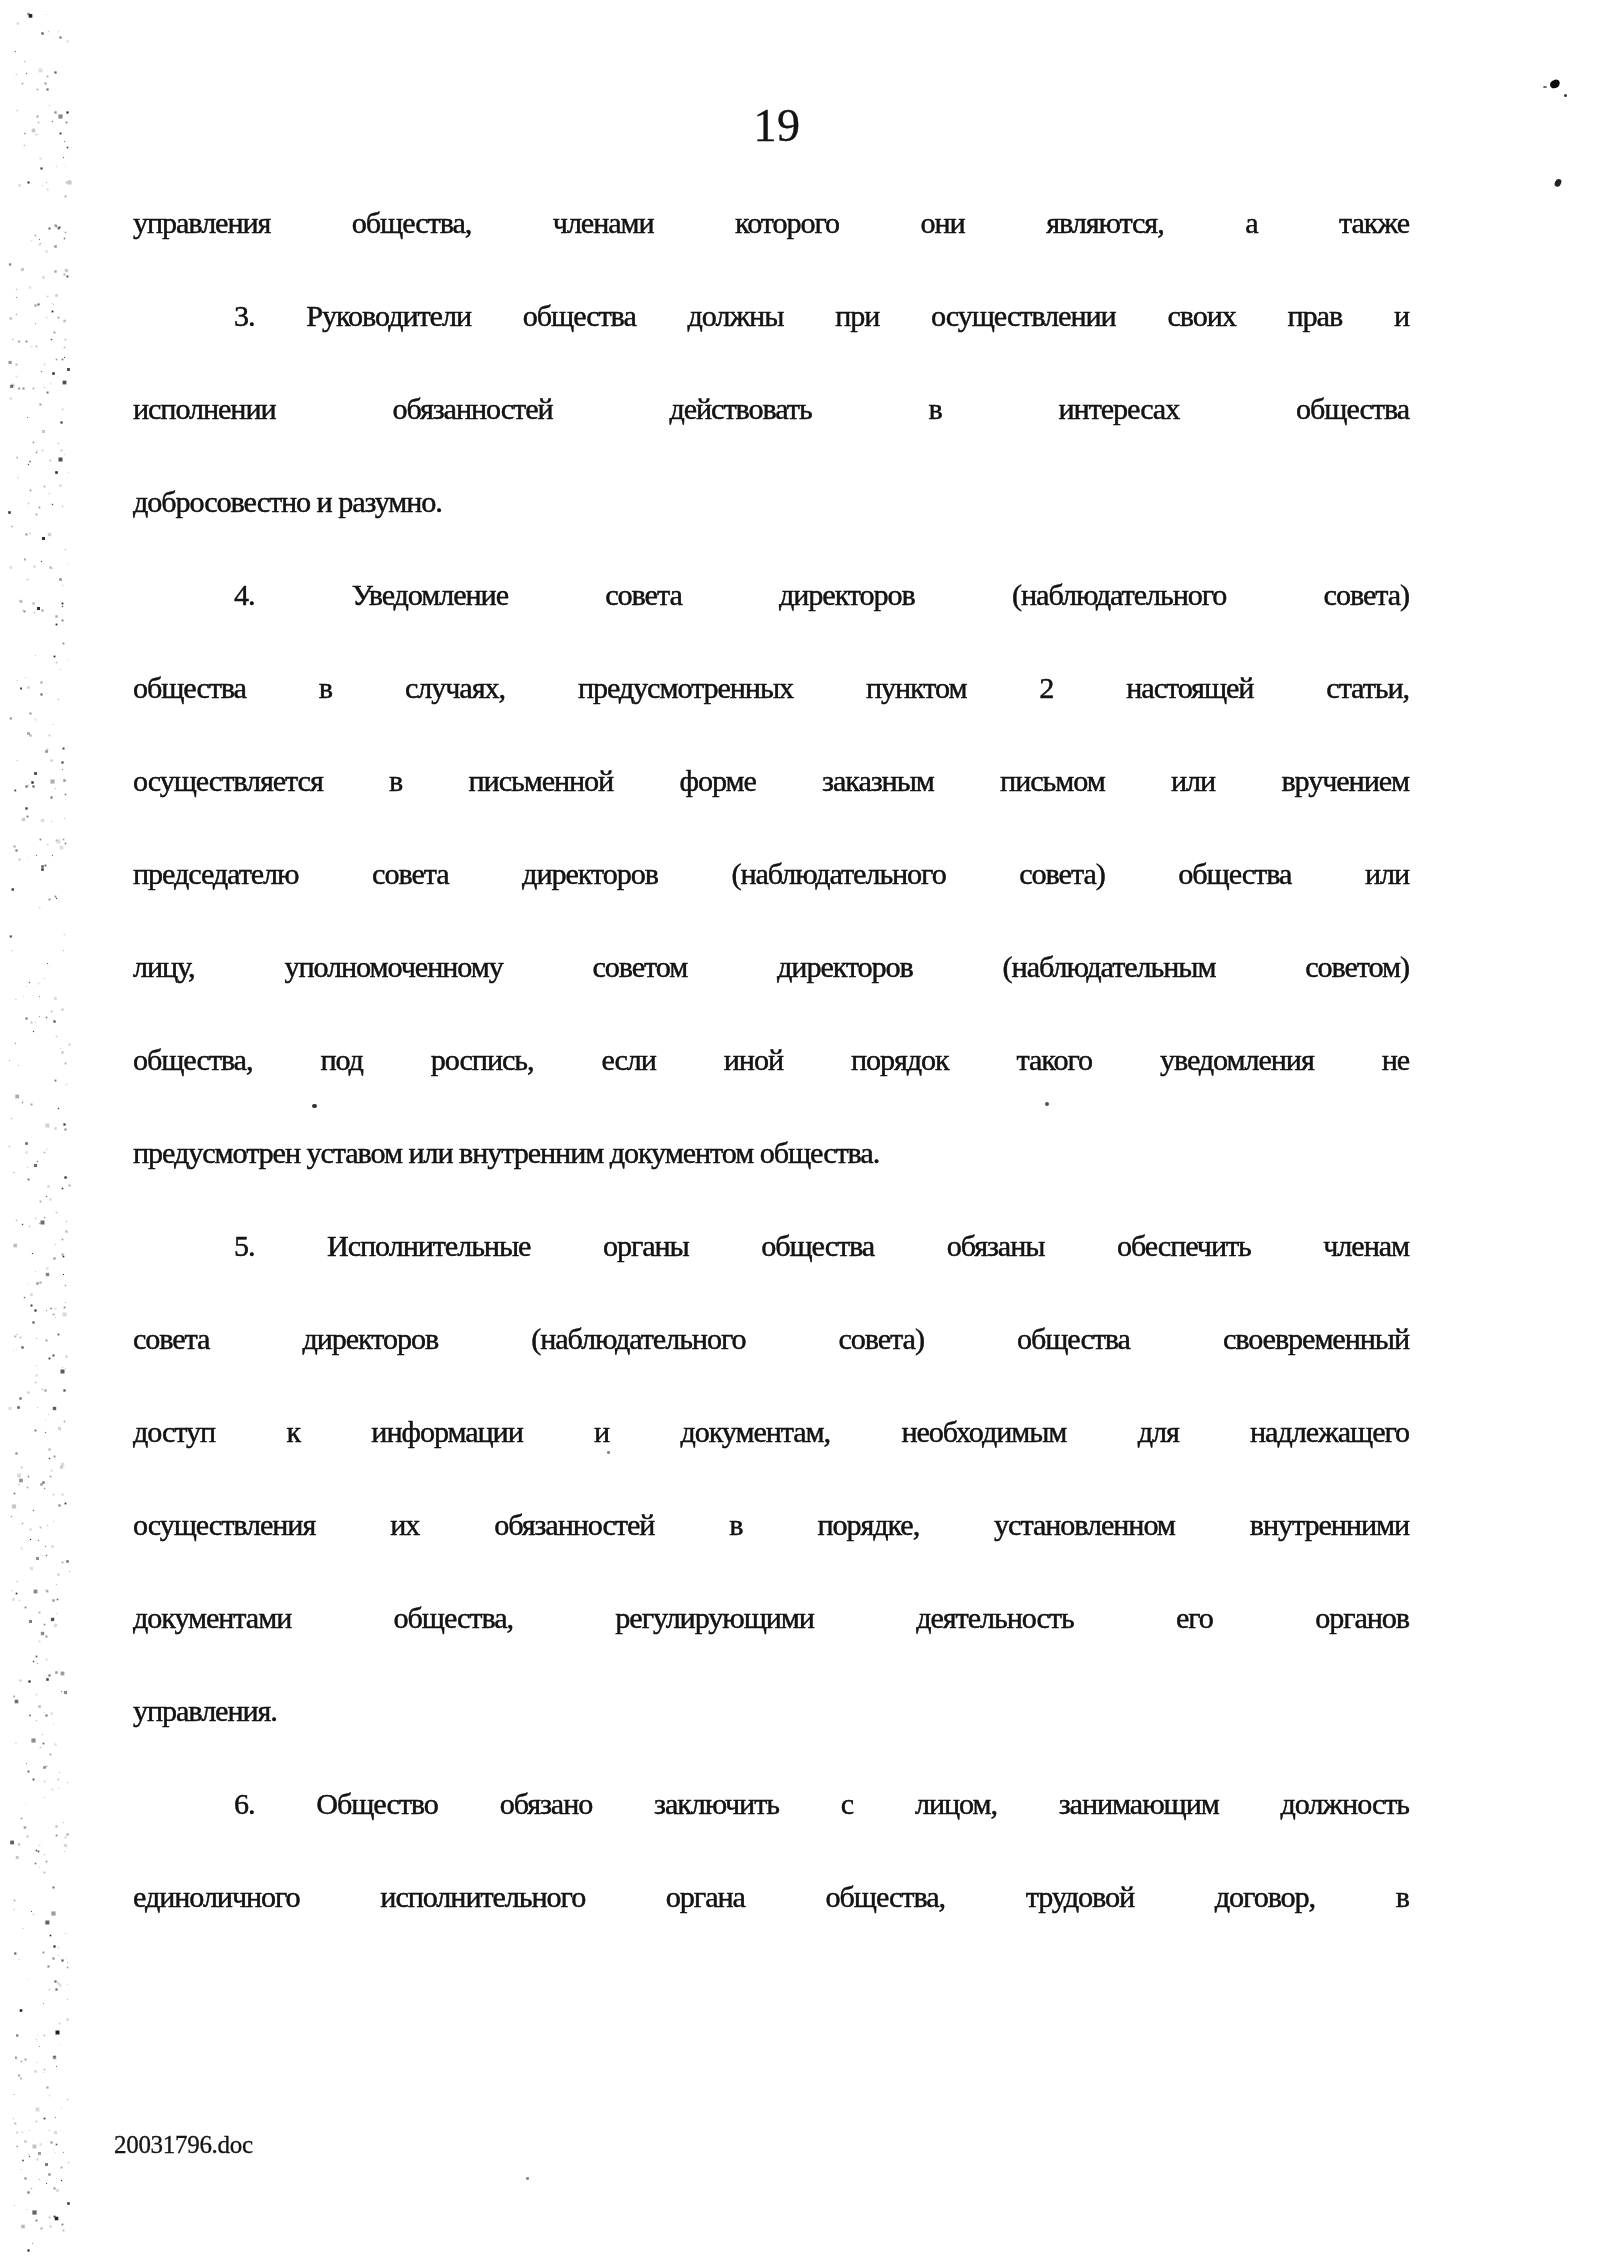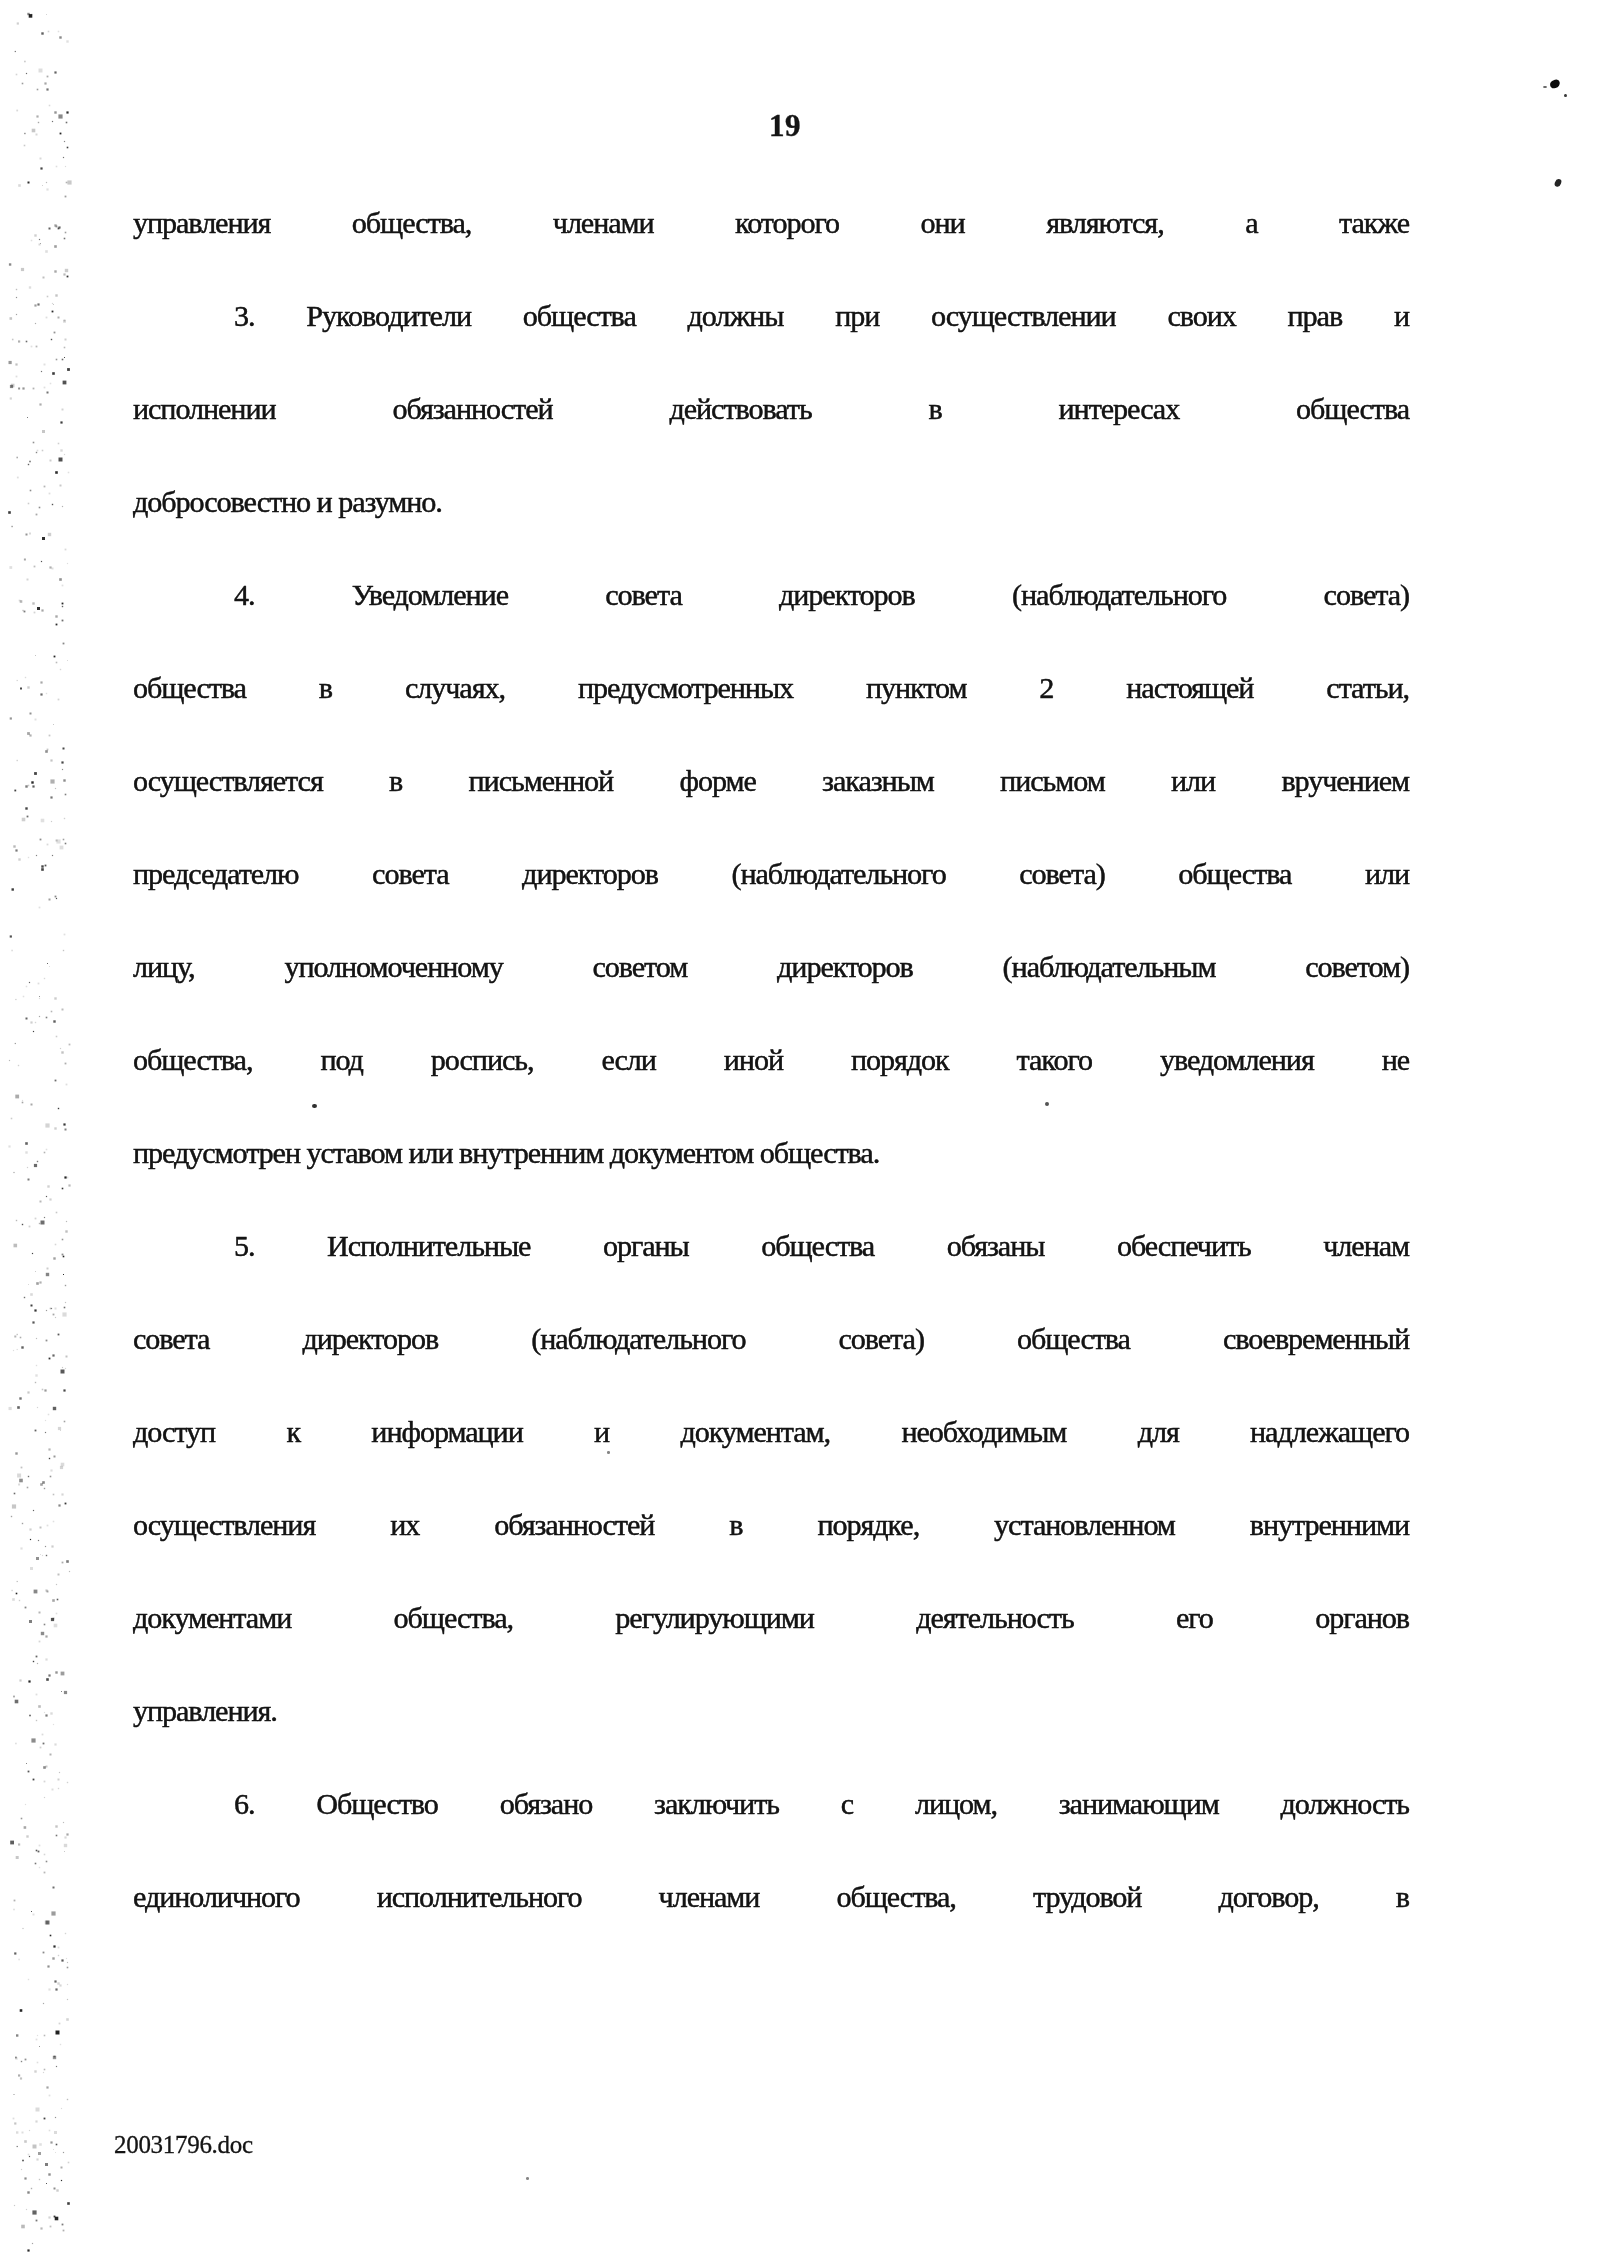--- a/index.html
+++ b/index.html
@@ -12,28 +12,27 @@
     width: 1618px;
     height: 2261px;
     background: var(--paper, #ffffff);
     overflow: hidden;
     font-family: "Liberation Serif", "DejaVu Serif", serif;
     color: var(--ink, #141414);
   }
   
   .page-number {
     position: absolute;
-    left: 147px;
+    left: 139px;
     top: 103px;
     width: 1276px;
     text-align: center;
-    font-size: 31px;
+    font-size: 46px;
     line-height: 45px;
     letter-spacing: 0.6px;
-    font-weight: bold;
     -webkit-text-stroke: 0.4px currentColor;
   }
   
   .text-block {
     position: absolute;
     left: 133px;
     top: 176px;
     width: 1276px;
   }
   .line {
@@ -107,21 +106,21 @@
       <div class="line justify">лицу, уполномоченному советом директоров (наблюдательным советом)</div>
       <div class="line justify">общества, под роспись, если иной порядок такого уведомления не</div>
       <div class="line">предусмотрен уставом или внутренним документом общества.</div>
       <div class="line justify indent">5. Исполнительные органы общества обязаны обеспечить членам</div>
       <div class="line justify">совета директоров (наблюдательного совета) общества своевременный</div>
       <div class="line justify">доступ к информации и документам, необходимым для надлежащего</div>
       <div class="line justify">осуществления их обязанностей в порядке, установленном внутренними</div>
       <div class="line justify">документами общества, регулирующими деятельность его органов</div>
       <div class="line">управления.</div>
       <div class="line justify indent">6. Общество обязано заключить с лицом, занимающим должность</div>
-      <div class="line justify">единоличного исполнительного членами общества, трудовой договор, в</div>
+      <div class="line justify">единоличного исполнительного органа общества, трудовой договор, в</div>
     </div>
 
   <div class="footer">20031796.doc</div>
 
   <div class="noise-strip" style="box-shadow: rgba(0, 0, 0, 0.71) 47px 1679px 0px 0.8px, rgba(0, 0, 0, 0.16) 62px 1494px 0px 0.6px, rgba(0, 0, 0, 0.78) 64px 1124px 0px 0.6px, rgba(0, 0, 0, 0.12) 67px 41px 0px 0.7px, rgba(0, 0, 0, 0.68) 22px 1224px 0px 0.2px, rgba(0, 0, 0, 0.41) 11.6px 526px 0px 0.2px, rgba(0, 0, 0, 0.48) 28px 2192px 0px 0.7px, rgba(0, 0, 0, 0.62) 28px 464px 0px 0.2px, rgba(0, 0, 0, 0.61) 55px 72px 0px 0.6px, rgba(0, 0, 0, 0.29) 14.8px 1336px 0px 0.5px, rgba(0, 0, 0, 0.15) 49px 105px 0px 0.3px, rgba(0, 0, 0, 0.18) 21px 2169px 0px 0.1px, rgba(0, 0, 0, 0.61) 62px 606px 0px 0.2px, rgba(0, 0, 0, 0.12) 19px 600px 0px 0.4px, rgba(0, 0, 0, 0.34) 56px 226px 0px 0.5px, rgba(0, 0, 0, 0.2) 55px 998px 0px 0.7px, rgba(0, 0, 0, 0.56) 43px 1743px 0px 0.4px, rgba(0, 0, 0, 0.12) 46px 1922px 0px 1.4px, rgba(0, 0, 0, 0.14) 62px 1464px 0px 1.3px, rgba(0, 0, 0, 0.3) 66px 182px 0px 0.3px, rgba(0, 0, 0, 0.53) 16px 850px 0px 0.6px, rgba(0, 0, 0, 0.53) 38px 1540px 0px 0.1px, rgba(0, 0, 0, 0.85) 29px 1681px 0px 0.6px, rgba(0, 0, 0, 0.12) 10.3px 567px 0px 0.9px, rgba(0, 0, 0, 0.13) 31px 1568px 0px 1px, rgba(0, 0, 0, 0.14) 58px 1947px 0px 0.4px, rgba(0, 0, 0, 0.45) 46px 1861px 0px 0.3px, rgba(0, 0, 0, 0.13) 22px 1100px 0px 0.1px, rgba(0, 0, 0, 0.6) 36px 1656px 0px 0.4px, rgba(0, 0, 0, 0.63) 11.6px 1842px 0px 1.4px, rgba(0, 0, 0, 0.32) 47px 1591px 0px 0.5px, rgba(0, 0, 0, 0.35) 24.4px 559px 0px 0.5px, rgba(0, 0, 0, 0.58) 26px 341px 0px 0.3px, rgba(0, 0, 0, 0.25) 58px 1574px 0px 0.5px, rgba(0, 0, 0, 0.5) 46px 1017px 0px 0.3px, rgba(0, 0, 0, 0.23) 34px 2146px 0px 1.5px, rgba(0, 0, 0, 0.12) 36px 1375px 0px 0.7px, rgba(0, 0, 0, 0.31) 40px 1282px 0px 0.6px, rgba(0, 0, 0, 0.17) 46px 14px 0px 0px, rgba(0, 0, 0, 0.31) 50px 567px 0px 0.6px, rgba(0, 0, 0, 0.27) 66px 1221px 0px 0.1px, rgba(0, 0, 0, 0.79) 67px 276px 0px 0.4px, rgba(0, 0, 0, 0.13) 36px 1365px 0px 0.2px, rgba(0, 0, 0, 0.43) 30px 713px 0px 0.5px, rgba(0, 0, 0, 0.64) 58px 228px 0px 0.4px, rgba(0, 0, 0, 0.68) 36px 1850px 0px 0.3px, rgba(0, 0, 0, 0.62) 42px 33px 0px 0.7px, rgba(0, 0, 0, 0.44) 46px 1340px 0px 0.4px, rgba(0, 0, 0, 0.12) 9px 1146px 0px 0.6px, rgba(0, 0, 0, 0.13) 56px 1613px 0px 0.3px, rgba(0, 0, 0, 0.2) 27px 1836px 0px 0.7px, rgba(0, 0, 0, 0.16) 44px 1781px 0px 0.4px, rgba(0, 0, 0, 0.55) 49px 1675px 0px 0.6px, rgba(0, 0, 0, 0.59) 41px 694px 0px 0.6px, rgba(0, 0, 0, 0.13) 29.5px 287px 0px 0.7px, rgba(0, 0, 0, 0.13) 25px 1804px 0px 0.1px, rgba(0, 0, 0, 0.38) 37px 1283px 0px 0.8px, rgba(0, 0, 0, 0.77) 12.2px 889px 0px 0.7px, rgba(0, 0, 0, 0.39) 53px 1913px 0px 1.6px, rgba(0, 0, 0, 0.25) 66px 1231px 0px 0.7px, rgba(0, 0, 0, 0.13) 39px 998px 0px 0.1px, rgba(0, 0, 0, 0.86) 63px 1256px 0px 0.3px, rgba(0, 0, 0, 0.65) 29.5px 1715px 0px 0.3px, rgba(0, 0, 0, 0.19) 23px 819px 0px 1.3px, rgba(0, 0, 0, 0.37) 63px 839px 0px 0.3px, rgba(0, 0, 0, 0.18) 11.6px 1590px 0px 0.2px, rgba(0, 0, 0, 0.17) 49px 2217px 0px 0.6px, rgba(0, 0, 0, 0.83) 32px 782px 0px 0.7px, rgba(0, 0, 0, 0.48) 16.7px 2035px 0px 0.7px, rgba(0, 0, 0, 0.56) 24px 1297px 0px 0.2px, rgba(0, 0, 0, 0.13) 16px 376px 0px 0.4px, rgba(0, 0, 0, 0.31) 18.6px 341px 0px 0.6px, rgba(0, 0, 0, 0.19) 58px 1779px 0px 0.5px, rgba(0, 0, 0, 0.15) 44px 978px 0px 0.2px, rgba(0, 0, 0, 0.22) 49px 735px 0px 0.4px, rgba(0, 0, 0, 0.76) 58px 1108px 0px 0.2px, rgba(0, 0, 0, 0.72) 63px 748px 0px 0.5px, rgba(0, 0, 0, 0.43) 45px 1546px 0px 0.1px, rgba(0, 0, 0, 0.18) 48px 31px 0px 0.3px, rgba(0, 0, 0, 0.4) 54px 1456px 0px 0.5px, rgba(0, 0, 0, 0.79) 62px 1188px 0px 0.3px, rgba(0, 0, 0, 0.14) 16.7px 2132px 0px 0.7px, rgba(0, 0, 0, 0.68) 41px 561px 0px 0.1px, rgba(0, 0, 0, 0.17) 65px 1368px 0px 0.1px, rgba(0, 0, 0, 0.14) 61px 2108px 0px 0.1px, rgba(0, 0, 0, 0.2) 12.2px 385px 0px 1.3px, rgba(0, 0, 0, 0.22) 43px 431px 0px 1px, rgba(0, 0, 0, 0.23) 35px 655px 0px 0px, rgba(0, 0, 0, 0.12) 64px 321px 0px 0.9px, rgba(0, 0, 0, 0.35) 42px 610px 0px 0.6px, rgba(0, 0, 0, 0.32) 58px 317px 0px 0.5px, rgba(0, 0, 0, 0.42) 26px 534px 0px 0.5px, rgba(0, 0, 0, 0.77) 53px 373px 0px 0.8px, rgba(0, 0, 0, 0.16) 35px 1022px 0px 0.2px, rgba(0, 0, 0, 0.15) 65px 549px 0px 0.4px, rgba(0, 0, 0, 0.26) 62px 1009px 0px 0.5px, rgba(0, 0, 0, 0.21) 60px 485px 0px 0.5px, rgba(0, 0, 0, 0.13) 46px 251px 0px 0.8px, rgba(0, 0, 0, 0.83) 54px 1946px 0px 0.6px, rgba(0, 0, 0, 0.19) 55px 1128px 0px 0.7px, rgba(0, 0, 0, 0.72) 42px 866px 0px 0.7px, rgba(0, 0, 0, 0.35) 53px 1600px 0px 0.8px, rgba(0, 0, 0, 0.38) 35px 305px 0px 0.6px, rgba(0, 0, 0, 0.17) 35px 1218px 0px 0.4px, rgba(0, 0, 0, 0.69) 29px 2156px 0px 0.1px, rgba(0, 0, 0, 0.45) 62px 1254px 0px 0.4px, rgba(0, 0, 0, 0.17) 59px 2023px 0px 0.4px, rgba(0, 0, 0, 0.69) 56px 2144px 0px 0.3px, rgba(0, 0, 0, 0.12) 46px 693px 0px 0.2px, rgba(0, 0, 0, 0.48) 25px 1607px 0px 0.4px, rgba(0, 0, 0, 0.47) 59px 1505px 0px 0.6px, rgba(0, 0, 0, 0.33) 40px 243px 0px 0px, rgba(0, 0, 0, 0.16) 58px 1788px 0px 0.2px, rgba(0, 0, 0, 0.25) 16px 289px 0px 0.2px, rgba(0, 0, 0, 0.4) 51px 2142px 0px 0.6px, rgba(0, 0, 0, 0.39) 63px 2152px 0px 0.1px, rgba(0, 0, 0, 0.16) 39px 1641px 0px 0.4px, rgba(0, 0, 0, 0.57) 64px 1307px 0px 0.3px, rgba(0, 0, 0, 0.46) 9.6px 264px 0px 0.7px, rgba(0, 0, 0, 0.48) 47px 1274px 0px 1.2px, rgba(0, 0, 0, 0.73) 33px 1661px 0px 0.2px, rgba(0, 0, 0, 0.52) 56px 2066px 0px 0.1px, rgba(0, 0, 0, 0.43) 18.6px 388px 0px 0.5px, rgba(0, 0, 0, 0.31) 37px 1663px 0px 0.1px, rgba(0, 0, 0, 0.47) 26px 1763px 0px 0px, rgba(0, 0, 0, 0.21) 46px 1590px 0px 0.6px, rgba(0, 0, 0, 0.17) 58px 699px 0px 0.4px, rgba(0, 0, 0, 0.18) 44px 1797px 0px 0.1px, rgba(0, 0, 0, 0.44) 48px 1966px 0px 0.6px, rgba(0, 0, 0, 0.57) 16px 1701px 0px 1.3px, rgba(0, 0, 0, 0.22) 13.5px 1506px 0px 1.6px, rgba(0, 0, 0, 0.12) 53px 1521px 0px 0.3px, rgba(0, 0, 0, 0.13) 53px 2149px 0px 0px, rgba(0, 0, 0, 0.24) 16.7px 1334px 0px 0.2px, rgba(0, 0, 0, 0.29) 44px 486px 0px 0.4px, rgba(0, 0, 0, 0.12) 50px 383px 0px 0.3px, rgba(0, 0, 0, 0.12) 60px 2044px 0px 0.2px, rgba(0, 0, 0, 0.35) 38px 122px 0px 0.2px, rgba(0, 0, 0, 0.19) 27px 1167px 0px 0.1px, rgba(0, 0, 0, 0.13) 49px 493px 0px 0.4px, rgba(0, 0, 0, 0.47) 43px 1482px 0px 0.8px, rgba(0, 0, 0, 0.33) 16.7px 1096px 0px 1.4px, rgba(0, 0, 0, 0.27) 56px 662px 0px 0.3px, rgba(0, 0, 0, 0.16) 43px 2072px 0px 0.1px, rgba(0, 0, 0, 0.34) 43px 2003px 0px 0.1px, rgba(0, 0, 0, 0.46) 44px 1767px 0px 0.8px, rgba(0, 0, 0, 0.55) 20px 1398px 0px 0.7px, rgba(0, 0, 0, 0.19) 29px 1226px 0px 0.4px, rgba(0, 0, 0, 0.85) 20.5px 2010px 0px 0.8px, rgba(0, 0, 0, 0.15) 44px 2069px 0px 0.3px, rgba(0, 0, 0, 0.12) 35px 719px 0px 0.5px, rgba(0, 0, 0, 0.38) 65px 196px 0px 0.4px, rgba(0, 0, 0, 0.28) 35px 1382px 0px 0.2px, rgba(0, 0, 0, 0.39) 46px 1310px 0px 0.1px, rgba(0, 0, 0, 0.28) 14px 846px 0px 0.7px, rgba(0, 0, 0, 0.67) 46px 2183px 0px 0px, rgba(0, 0, 0, 0.55) 38px 304px 0px 0.6px, rgba(0, 0, 0, 0.18) 50px 1199px 0px 0.6px, rgba(0, 0, 0, 0.49) 65px 1129px 0px 0.5px, rgba(0, 0, 0, 0.57) 42px 1222px 0px 1.5px, rgba(0, 0, 0, 0.8) 35px 1310px 0px 0.6px, rgba(0, 0, 0, 0.14) 13.5px 1909px 0px 0.3px, rgba(0, 0, 0, 0.51) 62px 2224px 0px 0.4px, rgba(0, 0, 0, 0.73) 35px 773px 0px 0.9px, rgba(0, 0, 0, 0.28) 64px 274px 0px 0.6px, rgba(0, 0, 0, 0.33) 62px 1562px 0px 0.4px, rgba(0, 0, 0, 0.81) 49px 1358px 0px 0.4px, rgba(0, 0, 0, 0.21) 24px 145px 0px 0.3px, rgba(0, 0, 0, 0.85) 50px 1935px 0px 0.3px, rgba(0, 0, 0, 0.5) 65px 794px 0px 0.3px, rgba(0, 0, 0, 0.42) 54px 2057px 0px 1.2px, rgba(0, 0, 0, 0.13) 66px 1084px 0px 0.4px, rgba(0, 0, 0, 0.14) 13px 1599px 0px 0.8px, rgba(0, 0, 0, 0.68) 56px 898px 0px 0.1px, rgba(0, 0, 0, 0.38) 55px 246px 0px 0.8px, rgba(0, 0, 0, 0.44) 15.4px 2057px 0px 0.4px, rgba(0, 0, 0, 0.48) 44px 1624px 0px 0.3px, rgba(0, 0, 0, 0.16) 39px 244px 0px 0.5px, rgba(0, 0, 0, 0.36) 11px 1516px 0px 0.2px, rgba(0, 0, 0, 0.46) 55px 896px 0px 0.4px, rgba(0, 0, 0, 0.51) 44px 1217px 0px 0.1px, rgba(0, 0, 0, 0.47) 21px 2061px 0px 0.2px, rgba(0, 0, 0, 0.44) 46px 751px 0px 0.8px, rgba(0, 0, 0, 0.27) 69px 1044px 0px 0.4px, rgba(0, 0, 0, 0.35) 67px 1834px 0px 0.6px, rgba(0, 0, 0, 0.18) 42px 185px 0px 0px, rgba(0, 0, 0, 0.2) 50px 460px 0px 0.5px, rgba(0, 0, 0, 0.46) 43px 1952px 0px 0.4px, rgba(0, 0, 0, 0.52) 24px 611px 0px 0.4px, rgba(0, 0, 0, 0.23) 39px 2179px 0px 0.2px, rgba(0, 0, 0, 0.19) 19px 859px 0px 0.7px, rgba(0, 0, 0, 0.2) 28px 687px 0px 0.7px, rgba(0, 0, 0, 0.19) 49px 534px 0px 1.2px, rgba(0, 0, 0, 0.15) 65px 1845px 0px 1.2px, rgba(0, 0, 0, 0.15) 40px 158px 0px 0.5px, rgba(0, 0, 0, 0.84) 30px 1539px 0px 0.1px, rgba(0, 0, 0, 0.31) 63px 2230px 0px 0.4px, rgba(0, 0, 0, 0.12) 64px 934px 0px 0.4px, rgba(0, 0, 0, 0.63) 33px 786px 0px 0.6px, rgba(0, 0, 0, 0.73) 32px 1253px 0px 0.1px, rgba(0, 0, 0, 0.57) 66px 122px 0px 0.3px, rgba(0, 0, 0, 0.85) 62px 603px 0px 0.4px, rgba(0, 0, 0, 0.2) 28px 503px 0px 0.3px, rgba(0, 0, 0, 0.77) 54px 2216px 0px 0.4px, rgba(0, 0, 0, 0.17) 62px 409px 0px 0.5px, rgba(0, 0, 0, 0.26) 67px 1962px 0px 0.1px, rgba(0, 0, 0, 0.86) 54px 656px 0px 0.4px, rgba(0, 0, 0, 0.42) 54px 332px 0px 0.4px, rgba(0, 0, 0, 0.21) 28px 785px 0px 0.3px, rgba(0, 0, 0, 0.22) 33px 130px 0px 1.3px, rgba(0, 0, 0, 0.72) 64px 1390px 0px 0.6px, rgba(0, 0, 0, 0.46) 65px 1692px 0px 1.1px, rgba(0, 0, 0, 0.34) 36px 514px 0px 0.4px, rgba(0, 0, 0, 0.18) 67px 1782px 0px 0.2px, rgba(0, 0, 0, 0.25) 43px 277px 0px 0.5px, rgba(0, 0, 0, 0.26) 34px 566px 0px 0.4px, rgba(0, 0, 0, 0.28) 44px 1872px 0px 0.4px, rgba(0, 0, 0, 0.12) 31px 346px 0px 0.4px, rgba(0, 0, 0, 0.6) 56px 1989px 0px 0.6px, rgba(0, 0, 0, 0.83) 28px 182px 0px 0.5px, rgba(0, 0, 0, 0.3) 39px 1223px 0px 0.2px, rgba(0, 0, 0, 0.19) 31px 1022px 0px 0.6px, rgba(0, 0, 0, 0.16) 52px 303px 0px 0.1px, rgba(0, 0, 0, 0.15) 44px 2069px 0px 0.3px, rgba(0, 0, 0, 0.18) 68px 2162px 0px 0.3px, rgba(0, 0, 0, 0.24) 40px 1527px 0px 0.5px, rgba(0, 0, 0, 0.21) 56px 840px 0px 0.5px, rgba(0, 0, 0, 0.23) 59px 1772px 0px 0.1px, rgba(0, 0, 0, 0.62) 54px 1408px 0px 1.2px, rgba(0, 0, 0, 0.59) 14px 1493px 0px 0.3px, rgba(0, 0, 0, 0.16) 37px 2159px 0px 0.6px, rgba(0, 0, 0, 0.32) 18.6px 2075px 0px 0.6px, rgba(0, 0, 0, 0.48) 36px 855px 0px 0.1px, rgba(0, 0, 0, 0.4) 67px 1967px 0px 0.3px, rgba(0, 0, 0, 0.54) 29.5px 461px 0px 0.3px, rgba(0, 0, 0, 0.31) 52px 781px 0px 1.6px, rgba(0, 0, 0, 0.22) 55px 1317px 0px 0.1px, rgba(0, 0, 0, 0.13) 52px 568px 0px 0.5px, rgba(0, 0, 0, 0.24) 20.5px 2078px 0px 0.6px, rgba(0, 0, 0, 0.39) 22px 83px 0px 0.3px, rgba(0, 0, 0, 0.74) 42px 869px 0px 0.8px, rgba(0, 0, 0, 0.13) 40px 70px 0px 1.5px, rgba(0, 0, 0, 0.24) 65px 1302px 0px 0.1px, rgba(0, 0, 0, 0.12) 49px 1989px 0px 0.6px, rgba(0, 0, 0, 0.48) 24.4px 133px 0px 0.2px, rgba(0, 0, 0, 0.45) 49px 2174px 0px 0.7px, rgba(0, 0, 0, 0.21) 25px 2141px 0px 0.8px, rgba(0, 0, 0, 0.36) 16px 314px 0px 0.1px, rgba(0, 0, 0, 0.13) 38px 983px 0px 0.4px, rgba(0, 0, 0, 0.2) 52px 1546px 0px 0.6px, rgba(0, 0, 0, 0.23) 14.8px 2123px 0px 0.6px, rgba(0, 0, 0, 0.22) 15.4px 999px 0px 0.1px, rgba(0, 0, 0, 0.14) 55px 2132px 0px 1px, rgba(0, 0, 0, 0.52) 52px 855px 0px 0.1px, rgba(0, 0, 0, 0.16) 60px 669px 0px 0.2px, rgba(0, 0, 0, 0.23) 63px 950px 0px 0.2px, rgba(0, 0, 0, 0.16) 36px 134px 0px 0.5px, rgba(0, 0, 0, 0.27) 39px 1706px 0px 0.8px, rgba(0, 0, 0, 0.54) 51px 797px 0px 0.6px, rgba(0, 0, 0, 0.37) 54px 1258px 0px 0.7px, rgba(0, 0, 0, 0.66) 33px 1322px 0px 0.6px, rgba(0, 0, 0, 0.27) 18.6px 1844px 0px 0.6px, rgba(0, 0, 0, 0.36) 22px 1102px 0px 0.3px, rgba(0, 0, 0, 0.42) 55px 112px 0px 0.7px, rgba(0, 0, 0, 0.62) 35px 1430px 0px 0.4px, rgba(0, 0, 0, 0.12) 42px 820px 0px 1.3px, rgba(0, 0, 0, 0.45) 40px 839px 0px 0.4px, rgba(0, 0, 0, 0.67) 52px 504px 0px 0.2px, rgba(0, 0, 0, 0.36) 47px 2087px 0px 0.6px, rgba(0, 0, 0, 0.14) 55px 1744px 0px 0.6px, rgba(0, 0, 0, 0.22) 24.4px 61px 0px 0.3px, rgba(0, 0, 0, 0.28) 41px 2228px 0px 0.6px, rgba(0, 0, 0, 0.58) 26px 73px 0px 0.1px, rgba(0, 0, 0, 0.75) 68px 369px 0px 0.9px, rgba(0, 0, 0, 0.54) 35px 1863px 0px 0.3px, rgba(0, 0, 0, 0.19) 65px 339px 0px 0.5px, rgba(0, 0, 0, 0.58) 27px 816px 0px 0.4px, rgba(0, 0, 0, 0.18) 64px 818px 0px 0.2px, rgba(0, 0, 0, 0.12) 31px 240px 0px 0.3px, rgba(0, 0, 0, 0.67) 31px 1911px 0px 0px, rgba(0, 0, 0, 0.13) 36px 1694px 0px 0.4px, rgba(0, 0, 0, 0.29) 51px 1011px 0px 0.3px, rgba(0, 0, 0, 0.82) 43px 538px 0px 1px, rgba(0, 0, 0, 0.17) 16px 74px 0px 0.3px, rgba(0, 0, 0, 0.86) 56px 2218px 0px 1.3px, rgba(0, 0, 0, 0.31) 14px 1900px 0px 0.4px, rgba(0, 0, 0, 0.4) 44px 1488px 0px 0.2px, rgba(0, 0, 0, 0.22) 16.7px 1857px 0px 1px, rgba(0, 0, 0, 0.45) 33px 1740px 0px 1.6px, rgba(0, 0, 0, 0.2) 57px 2190px 0px 0.7px, rgba(0, 0, 0, 0.22) 53px 724px 0px 0px, rgba(0, 0, 0, 0.29) 39px 1612px 0px 0.5px, rgba(0, 0, 0, 0.16) 64px 454px 0px 0.1px, rgba(0, 0, 0, 0.17) 29px 2130px 0px 0.1px, rgba(0, 0, 0, 0.72) 62px 762px 0px 0.6px, rgba(0, 0, 0, 0.73) 49px 1458px 0px 0.2px, rgba(0, 0, 0, 0.15) 18.6px 1484px 0px 0.5px, rgba(0, 0, 0, 0.28) 44px 2035px 0px 0.3px, rgba(0, 0, 0, 0.13) 61px 847px 0px 1.4px, rgba(0, 0, 0, 0.4) 54px 2056px 0px 0.4px, rgba(0, 0, 0, 0.13) 55px 1308px 0px 0.5px, rgba(0, 0, 0, 0.47) 64px 141px 0px 0.1px, rgba(0, 0, 0, 0.12) 28px 1979px 0px 0.2px, rgba(0, 0, 0, 0.26) 14.8px 1245px 0px 1.3px, rgba(0, 0, 0, 0.13) 55px 1625px 0px 1.3px, rgba(0, 0, 0, 0.68) 10.3px 936px 0px 0.6px, rgba(0, 0, 0, 0.29) 49px 1449px 0px 0.6px, rgba(0, 0, 0, 0.39) 37px 89px 0px 0.3px, rgba(0, 0, 0, 0.72) 41px 168px 0px 0.6px, rgba(0, 0, 0, 0.17) 61px 1467px 0px 1.1px, rgba(0, 0, 0, 0.82) 56px 472px 0px 0.8px, rgba(0, 0, 0, 0.29) 20.5px 601px 0px 0.8px, rgba(0, 0, 0, 0.13) 22px 2132px 0px 0.5px, rgba(0, 0, 0, 0.55) 56px 1835px 0px 0.3px, rgba(0, 0, 0, 0.6) 53px 1355px 0px 0.6px, rgba(0, 0, 0, 0.21) 22px 269px 0px 1.1px, rgba(0, 0, 0, 0.12) 18.6px 1959px 0px 0.3px, rgba(0, 0, 0, 0.12) 49px 2095px 0px 0.4px, rgba(0, 0, 0, 0.28) 64px 347px 0px 0.3px, rgba(0, 0, 0, 0.56) 28px 1476px 0px 0.2px, rgba(0, 0, 0, 0.34) 55px 271px 0px 0.7px, rgba(0, 0, 0, 0.15) 61px 450px 0px 0.7px, rgba(0, 0, 0, 0.12) 23px 996px 0px 0.3px, rgba(0, 0, 0, 0.33) 16.7px 457px 0px 0.3px, rgba(0, 0, 0, 0.12) 16px 2058px 0px 0.7px, rgba(0, 0, 0, 0.43) 37px 1558px 0px 1px, rgba(0, 0, 0, 0.28) 69px 1185px 0px 0.6px, rgba(0, 0, 0, 0.14) 64px 1314px 0px 1.6px, rgba(0, 0, 0, 0.65) 62px 1371px 0px 1.5px, rgba(0, 0, 0, 0.22) 53px 304px 0px 0px, rgba(0, 0, 0, 0.5) 37px 1161px 0px 0.2px, rgba(0, 0, 0, 0.32) 65px 1063px 0px 0.4px, rgba(0, 0, 0, 0.82) 67px 112px 0px 0.6px, rgba(0, 0, 0, 0.14) 37px 2109px 0px 1.5px, rgba(0, 0, 0, 0.2) 66px 270px 0px 1.2px, rgba(0, 0, 0, 0.17) 58px 1983px 0px 0.7px, rgba(0, 0, 0, 0.84) 52px 311px 0px 0.4px, rgba(0, 0, 0, 0.13) 67px 563px 0px 0.1px, rgba(0, 0, 0, 0.46) 28px 13.5px 0px 0.7px, rgba(0, 0, 0, 0.12) 31px 14px 0px 0.4px, rgba(0, 0, 0, 0.2) 56px 1036px 0px 0.3px, rgba(0, 0, 0, 0.84) 56px 624px 0px 0.4px, rgba(0, 0, 0, 0.16) 60px 1985px 0px 0.6px, rgba(0, 0, 0, 0.41) 39px 2046px 0px 0px, rgba(0, 0, 0, 0.62) 14.8px 1953px 0px 0.6px, rgba(0, 0, 0, 0.58) 35px 1165px 0px 1.1px, rgba(0, 0, 0, 0.79) 65px 1503px 0px 0.4px, rgba(0, 0, 0, 0.18) 26px 2209px 0px 0.1px, rgba(0, 0, 0, 0.15) 28px 1284px 0px 0px, rgba(0, 0, 0, 0.12) 44px 364px 0px 0.5px, rgba(0, 0, 0, 0.16) 55px 1244px 0px 0.3px, rgba(0, 0, 0, 0.13) 40px 1554px 0px 0px, rgba(0, 0, 0, 0.15) 19px 185px 0px 0.8px, rgba(0, 0, 0, 0.61) 18px 1407px 0px 0.8px, rgba(0, 0, 0, 0.42) 50px 1476px 0px 0.3px, rgba(0, 0, 0, 0.12) 66px 1958px 0px 0.1px, rgba(0, 0, 0, 0.61) 34px 2212px 0px 1.6px, rgba(0, 0, 0, 0.4) 9.6px 362px 0px 1.1px, rgba(0, 0, 0, 0.38) 49px 899px 0px 0.5px, rgba(0, 0, 0, 0.68) 64px 382px 0px 1.4px, rgba(0, 0, 0, 0.86) 30px 15.4px 0px 1.3px, rgba(0, 0, 0, 0.41) 16px 1453px 0px 0.7px, rgba(0, 0, 0, 0.57) 62px 620px 0px 0.4px, rgba(0, 0, 0, 0.31) 31px 2188px 0px 0.2px, rgba(0, 0, 0, 0.15) 47px 844px 0px 0.4px, rgba(0, 0, 0, 0.43) 60px 579px 0px 0.8px, rgba(0, 0, 0, 0.24) 21px 1467px 0px 0.4px, rgba(0, 0, 0, 0.21) 64px 320px 0px 0.5px, rgba(0, 0, 0, 0.22) 28px 1392px 0px 0.6px, rgba(0, 0, 0, 0.15) 29.5px 533px 0px 0.5px, rgba(0, 0, 0, 0.19) 35px 235px 0px 0.7px, rgba(0, 0, 0, 0.15) 65px 1837px 0px 0.6px, rgba(0, 0, 0, 0.17) 27px 579px 0px 0.5px, rgba(0, 0, 0, 0.75) 31px 1305px 0px 0.5px, rgba(0, 0, 0, 0.68) 51px 339px 0px 0.2px, rgba(0, 0, 0, 0.46) 60px 37px 0px 0.7px, rgba(0, 0, 0, 0.12) 48px 1414px 0px 0.3px, rgba(0, 0, 0, 0.62) 38px 1851px 0px 0.4px, rgba(0, 0, 0, 0.12) 21px 1548px 0px 0.6px, rgba(0, 0, 0, 0.22) 42px 1389px 0px 0.3px, rgba(0, 0, 0, 0.23) 67px 1999px 0px 0.1px, rgba(0, 0, 0, 0.44) 54px 2188px 0px 0.5px, rgba(0, 0, 0, 0.12) 58px 31px 0px 0.3px, rgba(0, 0, 0, 0.45) 39px 507px 0px 0.3px, rgba(0, 0, 0, 0.23) 36px 1720px 0px 0.2px, rgba(0, 0, 0, 0.71) 20.5px 688px 0px 0.5px, rgba(0, 0, 0, 0.46) 60px 116px 0px 1.6px, rgba(0, 0, 0, 0.12) 39px 1867px 0px 0.2px, rgba(0, 0, 0, 0.53) 39px 239px 0px 0.1px, rgba(0, 0, 0, 0.21) 64px 1851px 0px 0px, rgba(0, 0, 0, 0.23) 51px 760px 0px 0.6px, rgba(0, 0, 0, 0.34) 41px 682px 0px 0.6px, rgba(0, 0, 0, 0.65) 62px 1960px 0px 0.6px, rgba(0, 0, 0, 0.12) 36px 2039px 0px 0.4px, rgba(0, 0, 0, 0.49) 51px 1308px 0px 0.1px, rgba(0, 0, 0, 0.16) 53px 1618px 0px 0.6px, rgba(0, 0, 0, 0.23) 56px 1826px 0px 0.7px, rgba(0, 0, 0, 0.6) 47px 963px 0px 0px, rgba(0, 0, 0, 0.12) 62px 585px 0px 0.4px, rgba(0, 0, 0, 0.58) 59px 227px 0px 0.6px, rgba(0, 0, 0, 0.56) 47px 1922px 0px 1.5px, rgba(0, 0, 0, 0.15) 60px 1430px 0px 0px, rgba(0, 0, 0, 0.44) 20.5px 1480px 0px 1.3px, rgba(0, 0, 0, 0.28) 9px 1060px 0px 0.1px, rgba(0, 0, 0, 0.67) 45px 865px 0px 0.4px, rgba(0, 0, 0, 0.2) 20px 1680px 0px 0.6px, rgba(0, 0, 0, 0.52) 27px 417px 0px 0px, rgba(0, 0, 0, 0.12) 45px 1420px 0px 0.1px, rgba(0, 0, 0, 0.36) 46px 1636px 0px 0.6px, rgba(0, 0, 0, 0.52) 28px 1179px 0px 0.5px, rgba(0, 0, 0, 0.55) 47px 392px 0px 0.5px, rgba(0, 0, 0, 0.56) 52px 121px 0px 0.1px, rgba(0, 0, 0, 0.52) 46px 1715px 0px 0.6px, rgba(0, 0, 0, 0.52) 67px 1561px 0px 0.8px, rgba(0, 0, 0, 0.3) 44px 1152px 0px 0.3px, rgba(0, 0, 0, 0.25) 53px 1494px 0px 0.3px, rgba(0, 0, 0, 0.32) 20px 1337px 0px 0.3px, rgba(0, 0, 0, 0.35) 55px 225px 0px 0.7px, rgba(0, 0, 0, 0.19) 16.7px 760px 0px 0.2px, rgba(0, 0, 0, 0.16) 59px 1428px 0px 1.1px, rgba(0, 0, 0, 0.61) 33px 1510px 0px 0.1px, rgba(0, 0, 0, 0.28) 40px 1201px 0px 0.5px, rgba(0, 0, 0, 0.12) 44px 387px 0px 0.4px, rgba(0, 0, 0, 0.45) 64px 780px 0px 0.7px, rgba(0, 0, 0, 0.34) 31px 1104px 0px 0.5px, rgba(0, 0, 0, 0.13) 37px 450px 0px 0.3px, rgba(0, 0, 0, 0.3) 62px 506px 0px 0.1px, rgba(0, 0, 0, 0.17) 47px 1125px 0px 1.6px, rgba(0, 0, 0, 0.41) 23px 388px 0px 0.6px, rgba(0, 0, 0, 0.26) 63px 1822px 0px 0.1px, rgba(0, 0, 0, 0.28) 36px 346px 0px 0.4px, rgba(0, 0, 0, 0.75) 33px 1779px 0px 0.4px, rgba(0, 0, 0, 0.5) 30px 1621px 0px 1px, rgba(0, 0, 0, 0.87) 16px 1593px 0px 0.3px, rgba(0, 0, 0, 0.61) 29px 982px 0px 0.1px, rgba(0, 0, 0, 0.72) 22.5px 2160px 0px 0.3px, rgba(0, 0, 0, 0.54) 41px 371px 0px 0.1px, rgba(0, 0, 0, 0.35) 27px 1487px 0px 0.3px, rgba(0, 0, 0, 0.35) 28px 733px 0px 0.9px, rgba(0, 0, 0, 0.23) 47px 749px 0px 0.4px, rgba(0, 0, 0, 0.13) 13px 2118px 0px 0.4px, rgba(0, 0, 0, 0.86) 65px 1177px 0px 0.6px, rgba(0, 0, 0, 0.62) 22px 1347px 0px 0.7px, rgba(0, 0, 0, 0.13) 51px 1470px 0px 0.6px, rgba(0, 0, 0, 0.58) 62px 359px 0px 0.3px, rgba(0, 0, 0, 0.18) 30px 1529px 0px 0.6px, rgba(0, 0, 0, 0.4) 45px 1390px 0px 0.6px, rgba(0, 0, 0, 0.13) 28px 2154px 0px 0.3px, rgba(0, 0, 0, 0.27) 69px 1571px 0px 0.1px, rgba(0, 0, 0, 0.32) 61px 2167px 0px 0.5px, rgba(0, 0, 0, 0.12) 55px 2152px 0px 0px, rgba(0, 0, 0, 0.13) 56px 166px 0px 0.3px, rgba(0, 0, 0, 0.13) 46px 317px 0px 0.4px, rgba(0, 0, 0, 0.23) 56px 1584px 0px 0.1px, rgba(0, 0, 0, 0.14) 65px 166px 0px 0.1px, rgba(0, 0, 0, 0.24) 66px 1356px 0px 0.5px, rgba(0, 0, 0, 0.13) 52px 1789px 0px 0.5px, rgba(0, 0, 0, 0.6) 55px 1981px 0px 0.6px, rgba(0, 0, 0, 0.64) 57px 1599px 0px 0.3px, rgba(0, 0, 0, 0.81) 38px 608px 0px 1px, rgba(0, 0, 0, 0.12) 39px 907px 0px 0.4px, rgba(0, 0, 0, 0.2) 35px 1271px 0px 0px, rgba(0, 0, 0, 0.49) 61px 1691px 0px 0px, rgba(0, 0, 0, 0.43) 13.5px 2094px 0px 0px, rgba(0, 0, 0, 0.2) 47px 1268px 0px 0.5px, rgba(0, 0, 0, 0.86) 60px 133px 0px 0.4px, rgba(0, 0, 0, 0.12) 40px 2144px 0px 0.8px, rgba(0, 0, 0, 0.59) 46px 1555px 0px 0.2px, rgba(0, 0, 0, 0.21) 14px 2205px 0px 0.1px, rgba(0, 0, 0, 0.3) 33px 388px 0px 0.4px, rgba(0, 0, 0, 0.14) 42px 1555px 0px 0.1px, rgba(0, 0, 0, 0.23) 22.5px 610px 0px 0.2px, rgba(0, 0, 0, 0.42) 56px 1672px 0px 0.7px, rgba(0, 0, 0, 0.27) 22.5px 2226px 0px 1.3px, rgba(0, 0, 0, 0.39) 65px 1285px 0px 0.2px, rgba(0, 0, 0, 0.56) 14.8px 51px 0px 0.1px, rgba(0, 0, 0, 0.36) 13.5px 1696px 0px 0.4px, rgba(0, 0, 0, 0.22) 12.2px 339px 0px 0.3px, rgba(0, 0, 0, 0.66) 28px 1771px 0px 0.4px, rgba(0, 0, 0, 0.21) 46px 1766px 0px 0.5px, rgba(0, 0, 0, 0.74) 33px 1031px 0px 0.1px, rgba(0, 0, 0, 0.15) 67px 660px 0px 0px, rgba(0, 0, 0, 0.66) 58px 1334px 0px 0.4px, rgba(0, 0, 0, 0.41) 10.3px 718px 0px 0.6px, rgba(0, 0, 0, 0.69) 60px 459px 0px 1.5px, rgba(0, 0, 0, 0.48) 36px 452px 0px 0.2px, rgba(0, 0, 0, 0.3) 50px 1754px 0px 0.5px, rgba(0, 0, 0, 0.22) 56px 1212px 0px 0.3px, rgba(0, 0, 0, 0.12) 26px 986px 0px 0.3px, rgba(0, 0, 0, 0.12) 47px 189px 0px 0.6px, rgba(0, 0, 0, 0.14) 15.4px 1743px 0px 0.3px, rgba(0, 0, 0, 0.25) 16px 364px 0px 0.6px, rgba(0, 0, 0, 0.25) 50px 2226px 0px 0.4px, rgba(0, 0, 0, 0.14) 42px 1734px 0px 0.4px, rgba(0, 0, 0, 0.45) 42px 1633px 0px 1.2px, rgba(0, 0, 0, 0.26) 33px 603px 0px 0.7px, rgba(0, 0, 0, 0.36) 13.5px 1172px 0px 0.1px, rgba(0, 0, 0, 0.12) 46px 1149px 0px 0.3px, rgba(0, 0, 0, 0.19) 58px 443px 0px 0.3px, rgba(0, 0, 0, 0.38) 39px 2153px 0px 1px, rgba(0, 0, 0, 0.17) 10.3px 398px 0px 0.6px, rgba(0, 0, 0, 0.51) 26px 786px 0px 0.7px, rgba(0, 0, 0, 0.57) 53px 1887px 0px 0.5px, rgba(0, 0, 0, 0.13) 37px 2062px 0px 0.3px, rgba(0, 0, 0, 0.18) 18px 1065px 0px 0.2px, rgba(0, 0, 0, 0.26) 36px 1338px 0px 0.1px, rgba(0, 0, 0, 0.12) 37px 2035px 0px 0.1px, rgba(0, 0, 0, 0.58) 55px 1080px 0px 0.4px, rgba(0, 0, 0, 0.37) 22px 1523px 0px 0.2px, rgba(0, 0, 0, 0.12) 44px 1712px 0px 0.1px, rgba(0, 0, 0, 0.16) 36px 2121px 0px 0.6px, rgba(0, 0, 0, 0.15) 31px 1294px 0px 0.8px, rgba(0, 0, 0, 0.34) 56px 616px 0px 0.7px, rgba(0, 0, 0, 0.15) 16.7px 110px 0px 0.4px, rgba(0, 0, 0, 0.43) 33px 442px 0px 0.3px, rgba(0, 0, 0, 0.18) 58px 1955px 0px 0.2px, rgba(0, 0, 0, 0.43) 25px 2059px 0px 0.4px, rgba(0, 0, 0, 0.12) 68px 472px 0px 0.3px, rgba(0, 0, 0, 0.12) 58px 841px 0px 1.6px, rgba(0, 0, 0, 0.12) 49px 966px 0px 0px, rgba(0, 0, 0, 0.37) 41px 1484px 0px 0.8px, rgba(0, 0, 0, 0.14) 11.6px 950px 0px 0.3px, rgba(0, 0, 0, 0.12) 39px 1845px 0px 0.4px, rgba(0, 0, 0, 0.24) 62px 1052px 0px 0.7px, rgba(0, 0, 0, 0.55) 63px 157px 0px 0.1px, rgba(0, 0, 0, 0.42) 55px 2117px 0px 0.1px, rgba(0, 0, 0, 0.17) 37px 1407px 0px 0.1px, rgba(0, 0, 0, 0.62) 49px 228px 0px 0.5px, rgba(0, 0, 0, 0.18) 48px 1186px 0px 0.7px, rgba(0, 0, 0, 0.2) 51px 821px 0px 0.1px, rgba(0, 0, 0, 0.4) 21px 1818px 0px 0.3px, rgba(0, 0, 0, 0.19) 17.3px 23px 0px 0.6px, rgba(0, 0, 0, 0.43) 16px 297px 0px 0.1px, rgba(0, 0, 0, 0.52) 65px 843px 0px 0.3px, rgba(0, 0, 0, 0.74) 44px 2118px 0px 0.4px, rgba(0, 0, 0, 0.17) 34px 612px 0px 0.4px, rgba(0, 0, 0, 0.13) 49px 2130px 0px 0.3px, rgba(0, 0, 0, 0.76) 67px 147px 0px 0.3px, rgba(0, 0, 0, 0.12) 47px 1525px 0px 0.4px, rgba(0, 0, 0, 0.35) 53px 1314px 0px 0.4px, rgba(0, 0, 0, 0.12) 33px 1914px 0px 0.5px, rgba(0, 0, 0, 0.73) 26px 808px 0px 0.7px, rgba(0, 0, 0, 0.15) 18.6px 1475px 0px 1.5px, rgba(0, 0, 0, 0.61) 26px 1143px 0px 0.8px, rgba(0, 0, 0, 0.24) 22.5px 1928px 0px 0.1px, rgba(0, 0, 0, 0.31) 30px 735px 0px 0.6px, rgba(0, 0, 0, 0.13) 9.6px 1408px 0px 1.1px, rgba(0, 0, 0, 0.14) 51px 1713px 0px 0.7px, rgba(0, 0, 0, 0.32) 40px 404px 0px 0.6px, rgba(0, 0, 0, 0.12) 67px 1177px 0px 0.4px, rgba(0, 0, 0, 0.52) 45px 1432px 0px 0.1px, rgba(0, 0, 0, 0.35) 39px 1016px 0px 0.1px, rgba(0, 0, 0, 0.2) 42px 450px 0px 0.3px, rgba(0, 0, 0, 0.45) 30px 490px 0px 0.3px, rgba(0, 0, 0, 0.4) 56px 359px 0px 0.3px, rgba(0, 0, 0, 0.23) 10.3px 318px 0px 0.8px, rgba(0, 0, 0, 0.27) 50px 1308px 0px 0.3px, rgba(0, 0, 0, 0.35) 24.4px 1827px 0px 0.8px, rgba(0, 0, 0, 0.14) 25px 677px 0px 0.2px, rgba(0, 0, 0, 0.13) 26px 1152px 0px 0.7px, rgba(0, 0, 0, 0.33) 47px 76px 0px 0.4px, rgba(0, 0, 0, 0.54) 36px 2220px 0px 0.4px, rgba(0, 0, 0, 0.84) 63px 1274px 0px 0px, rgba(0, 0, 0, 0.19) 60px 1048px 0px 0.1px, rgba(0, 0, 0, 0.61) 26px 1018px 0px 0.5px, rgba(0, 0, 0, 0.14) 46px 1659px 0px 0.6px, rgba(0, 0, 0, 0.12) 53px 1724px 0px 0.1px, rgba(0, 0, 0, 0.75) 68px 2203px 0px 0.8px, rgba(0, 0, 0, 0.13) 13px 1350px 0px 0.1px, rgba(0, 0, 0, 0.38) 65px 232px 0px 0.3px, rgba(0, 0, 0, 0.67) 52px 1619px 0px 1.1px, rgba(0, 0, 0, 0.45) 25px 2178px 0px 0.6px, rgba(0, 0, 0, 0.28) 16px 1220px 0px 0.2px, rgba(0, 0, 0, 0.87) 57px 2032px 0px 1.5px, rgba(0, 0, 0, 0.15) 67px 1984px 0px 0.1px, rgba(0, 0, 0, 0.32) 37px 116px 0px 0.6px, rgba(0, 0, 0, 0.75) 14.8px 790px 0px 0.4px, rgba(0, 0, 0, 0.71) 64px 357px 0px 0px, rgba(0, 0, 0, 0.16) 44px 1854px 0px 0.3px, rgba(0, 0, 0, 0.19) 16.7px 680px 0px 0.1px, rgba(0, 0, 0, 0.32) 35px 323px 0px 0.1px, rgba(0, 0, 0, 0.63) 54px 1021px 0px 0.7px, rgba(0, 0, 0, 0.18) 40px 1747px 0px 0.4px, rgba(0, 0, 0, 0.39) 62px 1673px 0px 1.4px, rgba(0, 0, 0, 0.44) 62px 769px 0px 0.1px, rgba(0, 0, 0, 0.35) 32px 2243px 0px 0.1px, rgba(0, 0, 0, 0.22) 62px 1367px 0px 0.1px, rgba(0, 0, 0, 0.2) 11px 1118px 0px 0.3px, rgba(0, 0, 0, 0.51) 46px 2164px 0px 1px, rgba(0, 0, 0, 0.27) 46px 182px 0px 0.1px, rgba(0, 0, 0, 0.12) 28px 857px 0px 0.2px, rgba(0, 0, 0, 0.84) 28px 2250px 0px 0.6px, rgba(0, 0, 0, 0.18) 35px 2071px 0px 0.7px, rgba(0, 0, 0, 0.42) 39px 996px 0px 0px, rgba(0, 0, 0, 0.76) 61px 422px 0px 0.6px, rgba(0, 0, 0, 0.41) 62px 1239px 0px 0.3px, rgba(0, 0, 0, 0.19) 19px 1600px 0px 0.2px, rgba(0, 0, 0, 0.17) 67px 2019px 0px 0.8px, rgba(0, 0, 0, 0.28) 16.7px 1581px 0px 0.1px, rgba(0, 0, 0, 0.23) 56px 295px 0px 0.7px, rgba(0, 0, 0, 0.47) 35px 1591px 0px 1.4px, rgba(0, 0, 0, 0.21) 69px 182px 0px 1.6px, rgba(0, 0, 0, 0.77) 9px 512px 0px 0.8px, rgba(0, 0, 0, 0.37) 64px 1421px 0px 0.3px, rgba(0, 0, 0, 0.39) 53px 1958px 0px 0.7px, rgba(0, 0, 0, 0.41) 14.8px 1043px 0px 0.1px, rgba(0, 0, 0, 0.14) 16.7px 1349px 0px 0.1px, rgba(0, 0, 0, 0.82) 61px 2180px 0px 0.1px, rgba(0, 0, 0, 0.21) 47px 296px 0px 0.3px, rgba(0, 0, 0, 0.26) 67px 2099px 0px 0.2px, rgba(0, 0, 0, 0.54) 64px 238px 0px 0.3px, rgba(0, 0, 0, 0.35) 45px 83px 0px 0.6px, rgba(0, 0, 0, 0.13) 17.3px 477px 0px 0.4px, rgba(0, 0, 0, 0.17) 65px 1933px 0px 0.2px, rgba(0, 0, 0, 0.64) 46px 1196px 0px 0.1px, rgba(0, 0, 0, 0.57) 16.7px 2146px 0px 0.1px, rgba(0, 0, 0, 0.47) 63px 643px 0px 0.4px, rgba(0, 0, 0, 0.25) 55px 788px 0px 0.1px, rgba(0, 0, 0, 0.47) 11px 386px 0px 1.1px, rgba(0, 0, 0, 0.55) 47px 89px 0px 0.6px;"></div>
 
   <div class="speck a"></div>
   <div class="speck a2"></div>
   <div class="speck a3"></div>
   <div class="speck b"></div>

